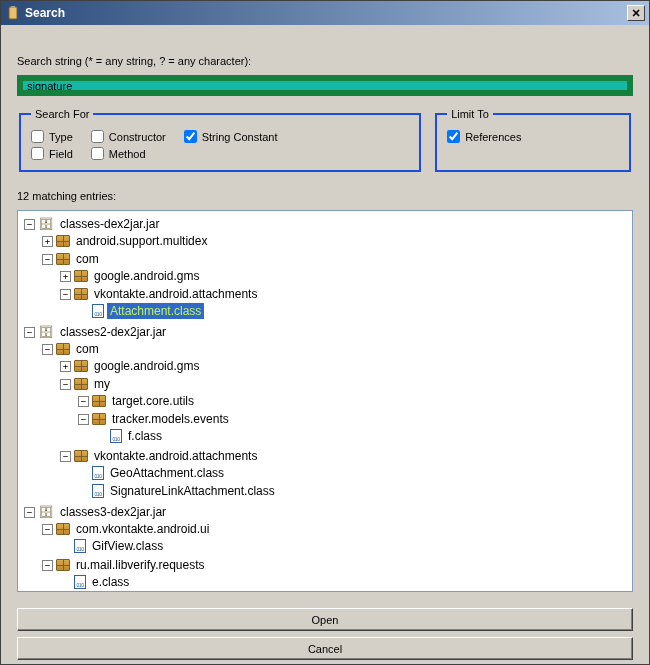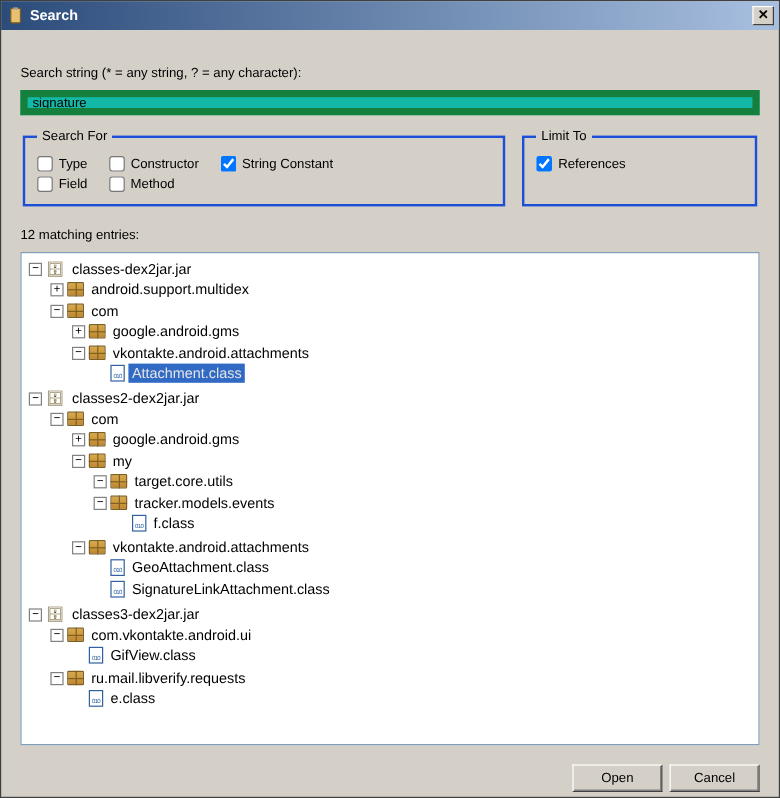--- a/index.html
+++ b/index.html
@@ -30,22 +30,22 @@
   .toggle-spacer { width: 11px; height: 11px; display: inline-block; }
   .icon { width: 16px; height: 16px; display: inline-flex; align-items: center; justify-content: center; font-size: 12px; }
   .icon-jar { color: #6b5a28; }
   .icon-pkg { width: 14px; height: 12px; background: linear-gradient(#d8a84c,#c08830); border: 1px solid #806020; border-radius: 1px; position: relative; }
   .icon-pkg::before, .icon-pkg::after { content:""; position:absolute; background:#806020; }
   .icon-pkg::before { left:50%; top:-1px; bottom:-1px; width:1px; }
   .icon-pkg::after { top:50%; left:-1px; right:-1px; height:1px; }
   .icon-class { width: 12px; height: 14px; background: #fff; border: 1px solid #3060a0; position: relative; }
   .icon-class::after { content: "010"; position: absolute; bottom: 0; left: 0; right: 0; font-size: 5px; color: #3060a0; text-align: center; letter-spacing: -0.5px; }
   .label { padding: 1px 3px; white-space: nowrap; }
-  .label.selected { background: #316ac5; color: #e5e5e5; }
-  .buttons { display: flex; justify-content: flex-end; gap: 6px; margin-top: 10px; }
+  .label.selected { background: #316ac5; color: #bef264; }
+  .buttons { display: flex; justify-content: flex-end; gap: 6px; margin-top: 10px; flex-direction: column; }
   .btn { min-width: 75px; height: 23px; background: #d4d0c8; border: 1px solid #404040; border-top-color: #fff; border-left-color: #fff; box-shadow: inset -1px -1px 0 #808080; font-family: inherit; font-size: 11px; cursor: pointer; }
 </style>
 </head>
 <body>
 
 <div class="window">
   <div class="titlebar">
     <span class="title-icon">
       <svg width="14" height="14" viewBox="0 0 14 14">
           <rect x="3" y="1" width="8" height="12" rx="1" fill="#e8c070" stroke="#806020"></rect>

